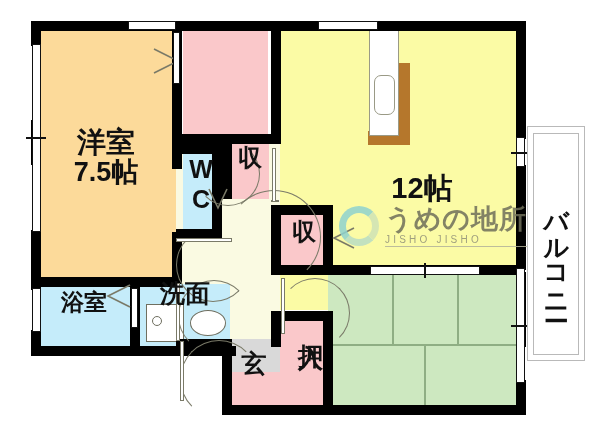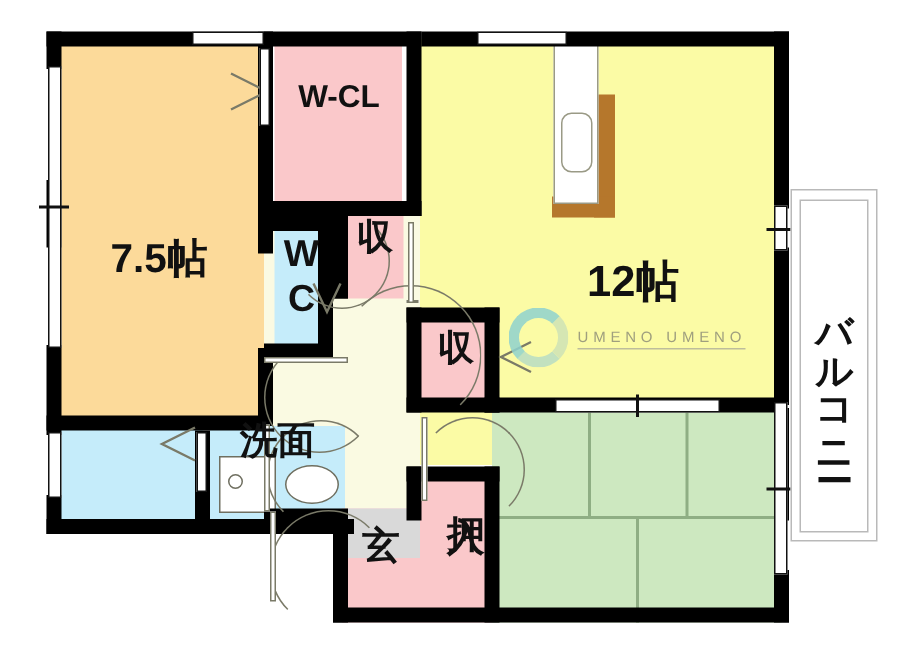--- a/index.html
+++ b/index.html
@@ -208,41 +208,43 @@
 
   <svg class="chev" style="left:104px; top:283px; width:28px; height:26px;" viewBox="0 0 28 26">
     <path d="M26 2 L4 13 L26 24" fill="none" stroke="#7a7a68" stroke-width="1.6"></path>
   </svg>
   <div class="win" style="left:131px; top:288px; width:7px; height:40px;"></div>
 
   <svg class="chev" style="left:206px; top:186px; width:24px; height:26px;" viewBox="0 0 24 26">
     <path d="M3 3 L12 22 L21 3" fill="none" stroke="#7a7a68" stroke-width="1.6"></path>
   </svg>
 
+  <div class="lbl lbl-jp" style="left:46px; top:127px; width:120px; font-size:29px;">洋室</div>
   <div class="lbl" style="left:46px; top:158px; width:120px; font-size:27px;">7.5帖</div>
 
-  <div class="lbl" style="left:183px; top:54px; width:86px; font-size:21px;">W-CL</div>
 
   <div class="lbl" style="left:362px; top:173px; width:120px; font-size:29px;">12帖</div>
 
   <div class="lbl" style="left:183px; top:156px; width:36px; font-size:25px;">W</div>
   <div class="lbl" style="left:183px; top:186px; width:36px; font-size:25px;">C</div>
 
   <div class="lbl lbl-jp" style="left:230px; top:146px; width:40px; font-size:24px;">収</div>
   <div class="lbl lbl-jp" style="left:280px; top:220px; width:48px; font-size:24px;">収</div>
 
+  <div class="lbl lbl-jp" style="left:36px; top:290px; width:96px; font-size:23px;">浴室</div>
   <div class="lbl lbl-jp" style="left:142px; top:281px; width:86px; font-size:25px;">洗面</div>
 
   <div class="lbl lbl-jp" style="left:232px; top:351px; width:44px; font-size:25px;">玄</div>
 
   <div class="lbl lbl-jp vert" style="left:284px; top:324px; width:40px; font-size:25px; line-height:1.1;">押入</div>
 
 
   <div class="lbl lbl-jp vert" style="left:541px; top:170px; height:160px; font-size:25px; line-height:1.15;">バルコニー</div>
 
   <div id="wm" style="left:339px; top:205px;">
     <div class="ring"></div>
     <div class="wm-txt">
-      <div class="wm-en">UMENO UMENO</div>
+      <div class="wm-jp">うめの地所</div>
+      <div class="wm-en">JISHO JISHO</div>
     </div>
   </div>
 
 </div>
 
 </body></html>

